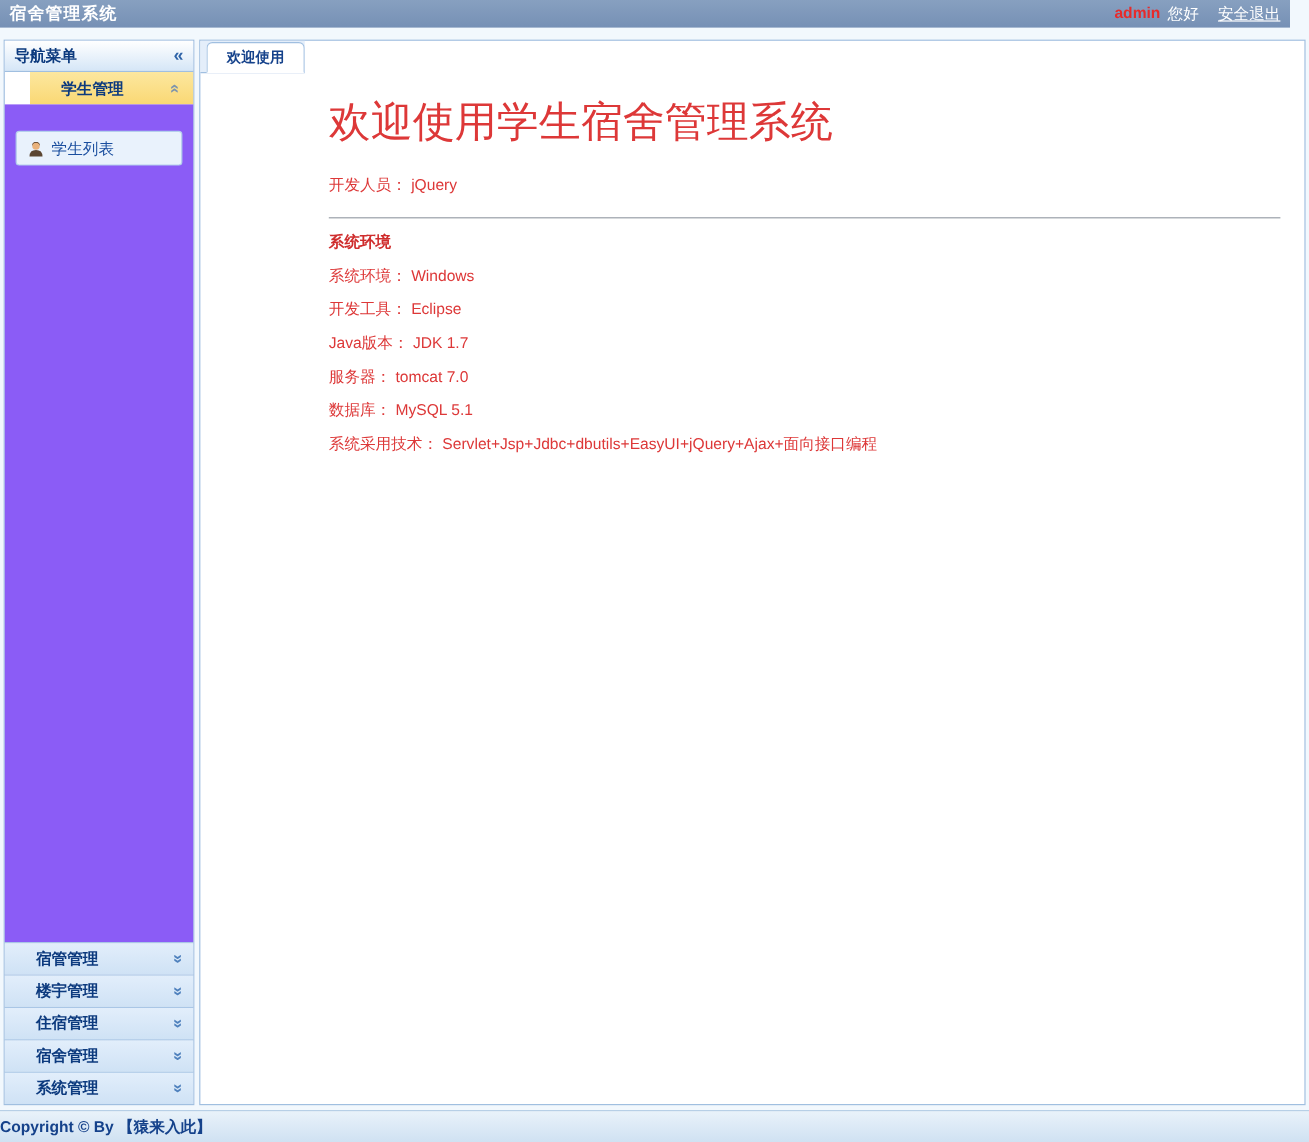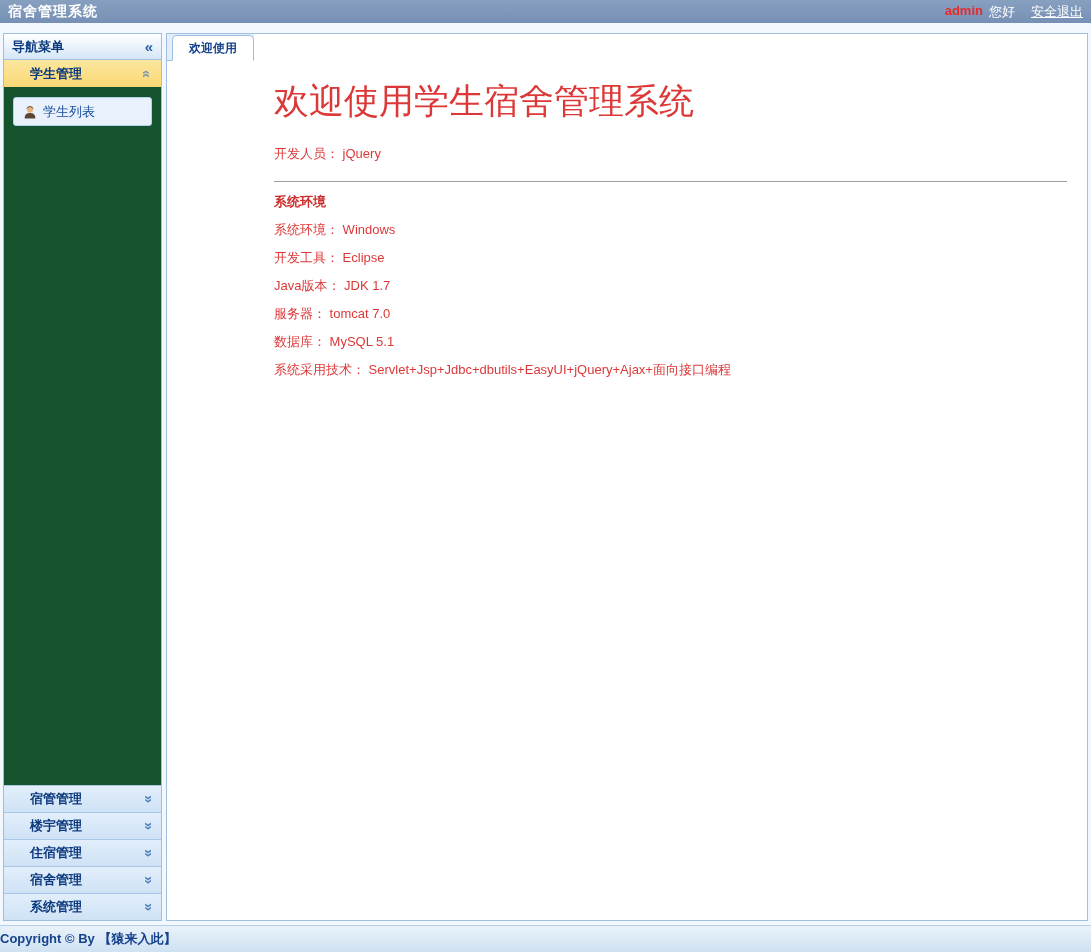--- a/index.html
+++ b/index.html
@@ -6,21 +6,21 @@
   html, body { width: 1091px; height: 952px; }
   body {
     font-family: "Liberation Sans", "DejaVu Sans", sans-serif;
     background: #f2f8fd;
     position: relative;
     overflow: hidden;
   }
 
   
   .top-header {
-    position: absolute; top: 0; left: 0; right: 0; height: 23px;
+    position: absolute; top: 0; left: 0; right: 16px; height: 23px;
     background: linear-gradient(#87a0c0, #7690b5);
     display: flex; align-items: center; justify-content: space-between;
     padding: 0 8px;
   }
   .app-title { color: #ffffff; font-size: 14px; font-weight: bold; letter-spacing: 1px; }
   .header-right { display: flex; gap: 6px; font-size: 13px; }
   .username { color: #e82a2a; font-weight: bold; }
   .greeting { color: #ffffff; }
   .logout-link { color: #ffffff; text-decoration: underline; margin-left: 10px; cursor: pointer; }
 
@@ -49,29 +49,29 @@
     color: #2e63a8; font-size: 15px; font-weight: bold; cursor: pointer; line-height: 1;
   }
   .accordion { flex: 1; display: flex; flex-direction: column; min-height: 0; }
   .acc-header {
     height: 27px; flex: none;
     display: flex; align-items: center; justify-content: space-between;
     padding: 0 10px 0 26px;
     cursor: pointer;
   }
   .acc-header .acc-label { font-size: 13px; font-weight: bold; color: #0c3a7e; }
-  .acc-header.selected { background: linear-gradient(#fce79f, #fad874); }
+  .acc-header.selected { background: linear-gradient(#fce79f, #fad874); margin-left: 21px; }
   .acc-header.collapsed {
     background: linear-gradient(#e2eefb, #cfe2f5);
     border-top: 1px solid #a9c6e6;
   }
   .chev { display: inline-block; font-size: 14px; font-weight: bold; line-height: 1; }
   .chev-up { color: #7d94ad; transform: rotate(90deg); }
   .chev-down { color: #4f81bd; transform: rotate(-90deg); }
-  .acc-body { flex: 1; background: #14532d; padding: 10px 9px; min-height: 0; font-family: Liberation Serif, serif; }
+  .acc-body { flex: 1; background: #8b5cf6; padding: 22px 9px; min-height: 0; font-family: Liberation Serif, serif; }
   .menu-item {
     height: 29px;
     background: #e9f2fc;
     border: 1px solid #b4cfec;
     border-radius: 3px;
     display: flex; align-items: center; gap: 5px;
     padding: 0 8px;
     cursor: pointer;
   }
   .menu-item .menu-label { font-size: 13px; color: #1a4e9e; }

